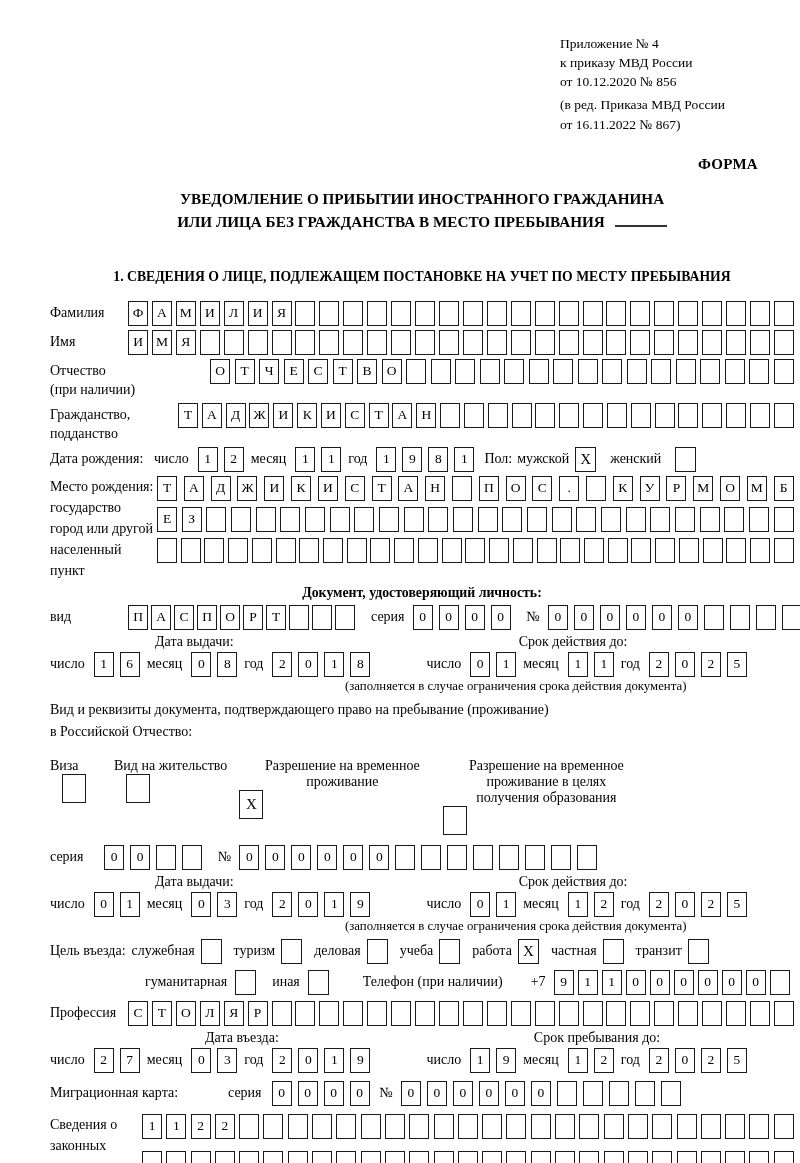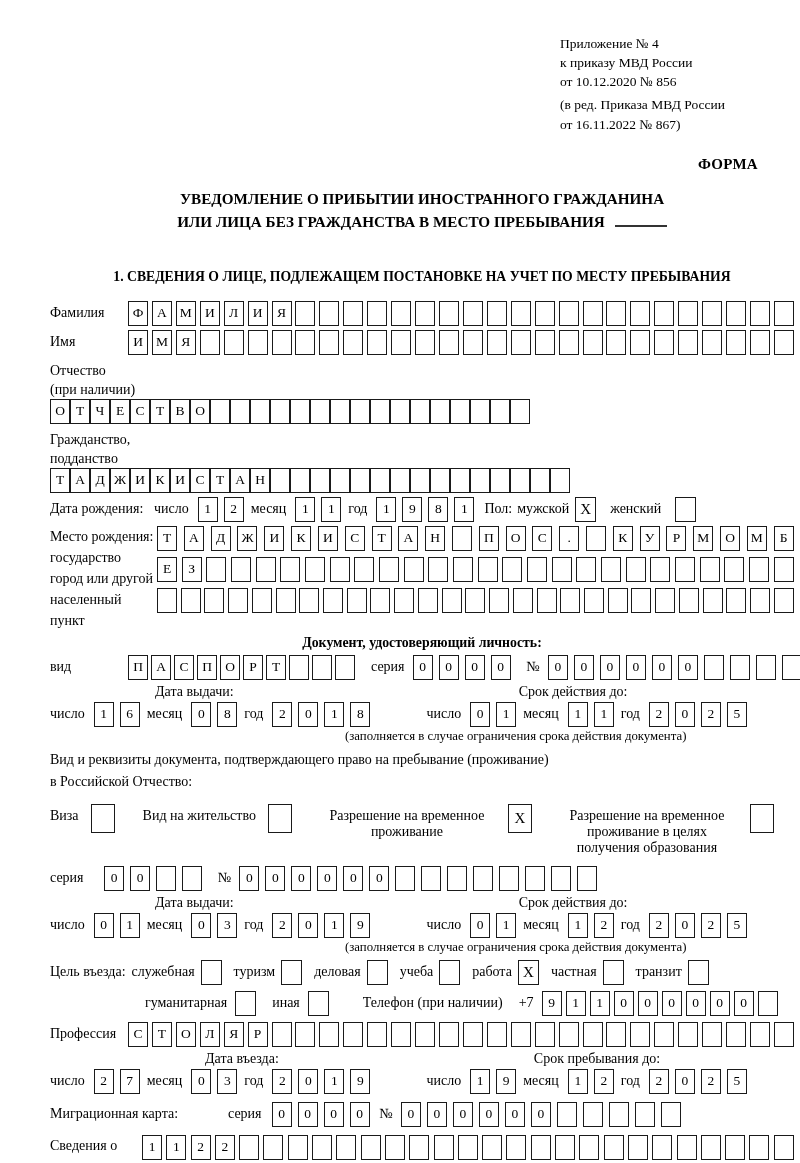--- a/index.html
+++ b/index.html
@@ -12,21 +12,21 @@
   .hdr .amend{margin-top:4px;}
   .form-label{font-weight:bold;text-align:right;margin:22px 36px 0 0;font-size:15px;letter-spacing:.3px;}
 
   
   .title{margin-top:14px;text-align:center;font-weight:bold;font-size:15.2px;line-height:1.55;}
   .blank-line{display:inline-block;width:52px;border-bottom:2px solid #333;margin-left:10px;}
   .sec-head{margin-top:35px;margin-bottom:16px;font-weight:bold;font-size:13.7px;text-align:center;}
 
   
   .row{display:flex;align-items:center;margin-bottom:4px;}
-  .row.top{align-items:flex-start;flex-direction:column;}
+  .row.top{align-items:flex-start;}
   .lbl{flex:none;}
   .w78{width:78px;} .w160{width:160px;} .w128{width:128px;}
   .lbl2{line-height:19px;padding-top:2px;}
   .cells{display:flex;flex:1;justify-content:space-between;min-height:25px;}
   .cells.compact{flex:none;justify-content:flex-start;gap:3px;}
   .cells.gap6{gap:6px;} .cells.gap4{gap:4px;}
   .cb{flex:none;box-sizing:border-box;width:20px;height:25px;border:1.5px solid #1a1a1a;
       display:inline-flex;align-items:center;justify-content:center;font-size:13.5px;background:#fff;}
   .chk{flex:none;box-sizing:border-box;width:21px;height:25px;border:1.5px solid #1a1a1a;
       display:inline-flex;align-items:center;justify-content:center;font-size:15px;background:#fff;}
@@ -48,36 +48,36 @@
   .dh1.entry{margin-left:155px;} .dh2.entry{margin-left:255px;text-align:right;}
   .date-row{display:flex;align-items:center;margin-top:2px;margin-bottom:2px;}
   .dgroup{display:flex;align-items:center;gap:7px;}
   .dgroup .dlbl{margin-right:2px;}
   .dgroup.right{margin-left:56px;}
   .note{font-size:12.8px;margin:1px 0 5px 295px;}
 
   
   .intro{margin:4px 0 10px 0;line-height:1.6;}
   .opts-row{display:flex;align-items:flex-start;margin:2px 0 10px 0;}
-  .opt{display:flex;align-items:flex-start;}
+  .opt{display:flex;align-items:flex-start;flex-direction:column;}
   .opt-lbl{padding-top:4px;}
   .opt-lbl.c2{width:178px;text-align:center;margin-left:26px;}
   .opt-lbl.c3{width:182px;text-align:center;margin-left:24px;}
   .opt .chk{margin-left:12px;}
   .opt-lbl.first{margin-right:0;}
   .vg{margin-left:28px;}
 
   
   .purpose{display:flex;align-items:center;margin-bottom:6px;flex-wrap:nowrap;}
   .purpose .p-lbl{margin-right:6px;}
   .purpose .chk{margin-right:12px;}
   .purpose2{display:flex;align-items:center;margin-bottom:6px;padding-left:95px;}
   .purpose2 .p-lbl{margin-right:8px;}
   .purpose2 .chk{margin-right:16px;}
-  .phone-lbl{margin:0 16px 0 18px;}
+  .phone-lbl{margin:0 28px 0 18px;}
   .p7{margin-right:8px;}
 
   .mig-row{display:flex;align-items:center;margin:4px 0 8px 0;}
   .mig-lbl{width:178px;}
   .mig-row .slbl{margin-right:10px;}
   .mig-row .nlbl{margin:0 8px 0 10px;}
 </style>
 </head>
 <body>
 

